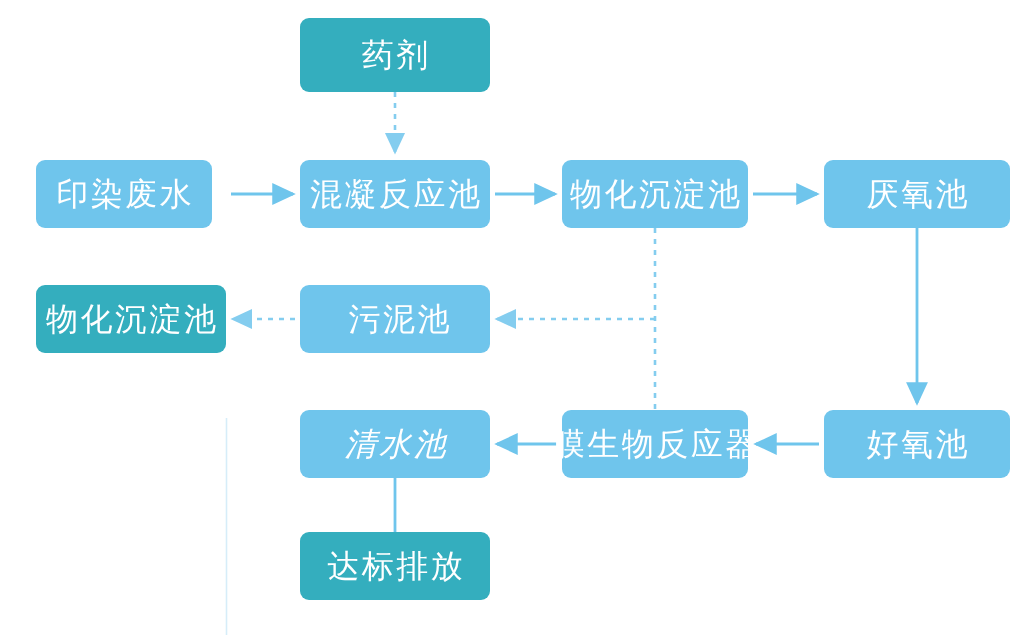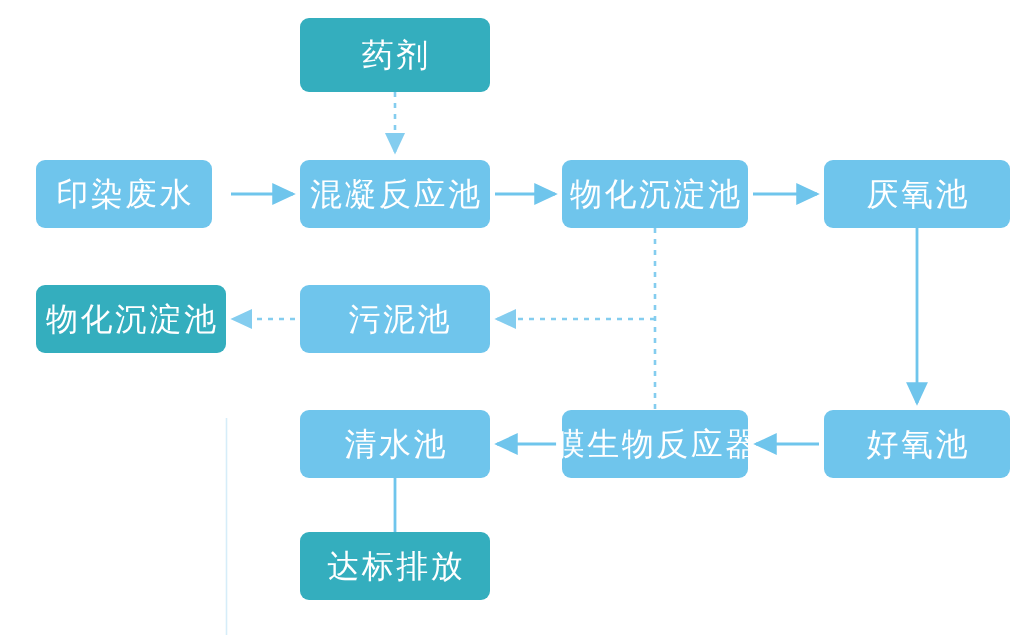--- a/index.html
+++ b/index.html
@@ -129,21 +129,21 @@
   </div>
 
   <div class="node teal" id="node-dewater-out" style="left: 36px; top: 285px; width: 190px; height: 68px;">
     <span class="node-label">物化沉淀池</span>
   </div>
 
   <div class="node blue" id="node-sludge-pool" style="left: 300px; top: 285px; width: 190px; height: 68px; padding-left: 8px;">
     <span class="node-label">污泥池</span>
   </div>
 
-  <div class="node blue" id="node-clear-water" style="left: 300px; top: 410px; width: 190px; height: 68px;">
+  <div class="node blue" id="node-clear-water" style="left: 300px; top: 410px; width: 190px; height: 68px; font-style: italic;">
     <span class="node-label">清水池</span>
   </div>
 
   <div class="node blue" id="node-mbr" style="left: 562px; top: 410px; width: 186px; height: 68px;">
     <span class="node-label">膜生物反应器</span>
   </div>
 
   <div class="node blue" id="node-aerobic" style="left: 824px; top: 410px; width: 186px; height: 68px;">
     <span class="node-label">好氧池</span>
   </div>

